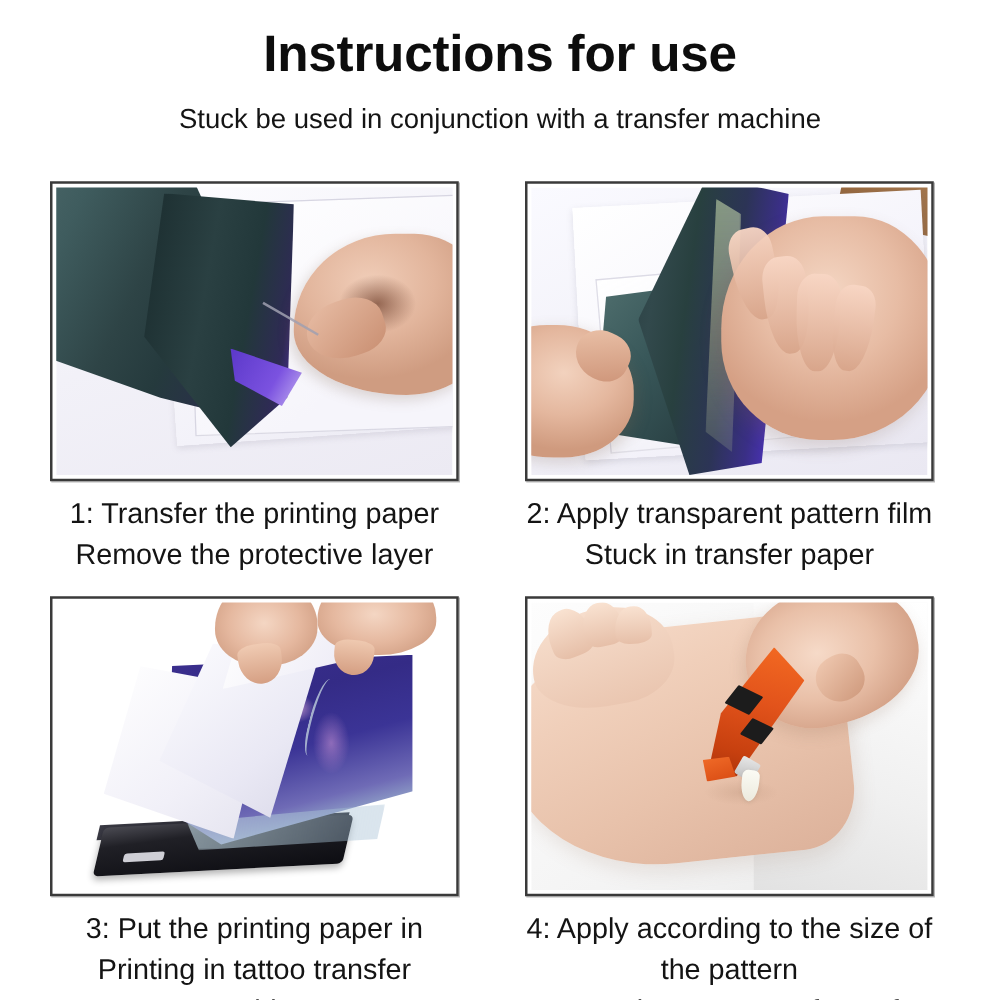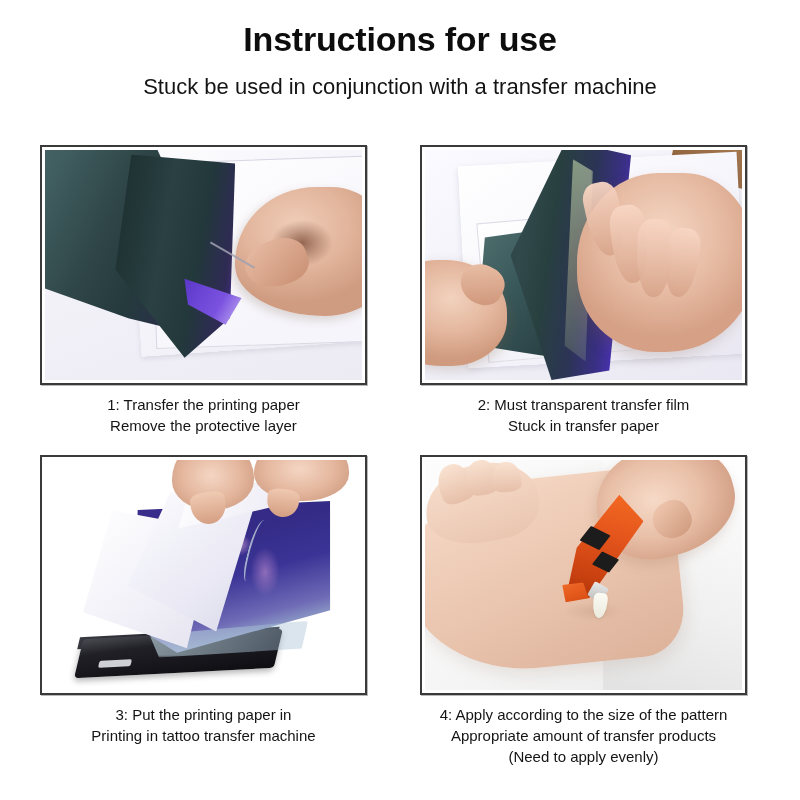--- a/index.html
+++ b/index.html
@@ -16,21 +16,21 @@
     position: relative;
   }
 
   
   .header {
     width: 100%;
     text-align: center;
     padding-top: 18px;
   }
   .page-title {
-    font-size: 34px;
+    font-size: 41px;
     font-weight: bold;
     letter-spacing: -0.2px;
     color: #0d0d0d;
     margin: 0;
     line-height: 1.25;
   }
   .page-subtitle {
     font-size: 22px;
     font-weight: normal;
     color: #141414;
@@ -66,21 +66,21 @@
     box-shadow: 1px 1px 0 rgba(0,0,0,0.28);
   }
   .photo-inner {
     position: absolute;
     inset: 3px;
     overflow: hidden;
     background: #ffffff;
   }
   .caption {
     text-align: center;
-    font-size: 15px;
+    font-size: 23px;
     line-height: 1.42;
     color: #141414;
     margin-top: 9px;
     white-space: pre-line;
   }
   .caption-row2 { margin-top: 10px; }
 
   
   .p1-bg {
     position: absolute;
@@ -510,21 +510,21 @@
         <div class="p2-film-hi"></div>
         <div class="p2-hand-right"></div>
         <div class="p2-finger p2-f1"></div>
         <div class="p2-finger p2-f2"></div>
         <div class="p2-finger p2-f3"></div>
         <div class="p2-finger p2-f4"></div>
         <div class="p2-hand-left"></div>
         <div class="p2-thumb-left"></div>
       </div>
     </div>
-    <div class="caption">2: Must transparent transfer film
+    <div class="caption">2: Apply transparent pattern film
 Stuck in transfer paper</div>
   </div>
 
   <div class="step caption-row2">
     <div class="photo-frame">
       <div class="photo-inner">
         <div class="p3-bg"></div>
         <div class="p3-machine-top"></div>
         <div class="p3-machine"></div>
         <div class="p3-slot"></div>

